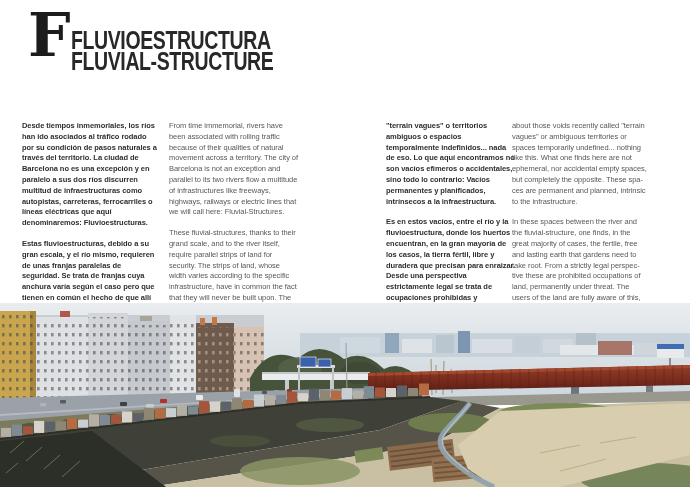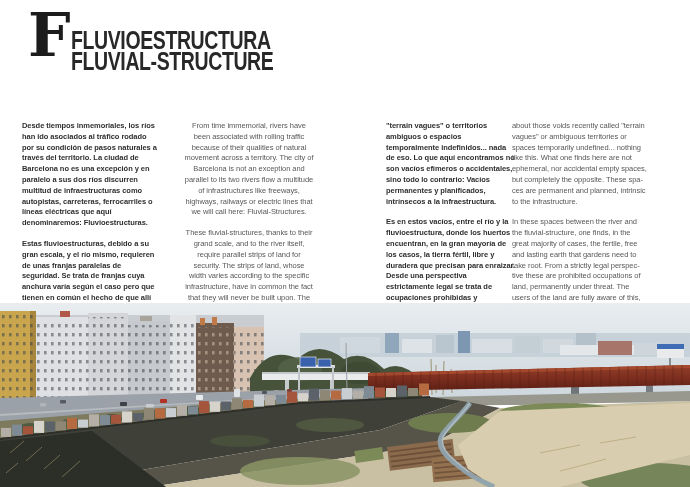--- a/index.html
+++ b/index.html
@@ -11,21 +11,21 @@
   .titles{position:absolute;left:71px;top:30px;}
   .title-line{display:block;white-space:nowrap;font-weight:700;font-size:25px;
               letter-spacing:-0.5px;line-height:21px;color:#282828;
               transform:scaleX(0.78);transform-origin:0 0;}
   
   .col{position:absolute;top:93px;font-size:7.5px;line-height:10.8px;letter-spacing:-0.05px;margin-top:28px;}
   .col p{margin:0 0 10px 0;}
   .col.es{font-weight:700;color:#2e2e2e;}
   .col.en{font-weight:400;color:#585858;}
   .col1{left:22px;width:136px;}
-  .col2{left:184px;width:130px;text-align:center;}
+  .col2{left:169px;width:130px;}
   .col3{left:386px;width:130px;}
   .col4{left:512px;width:136px;}
   
   .photo{position:absolute;left:0;top:303px;width:690px;height:184px;margin:0;overflow:hidden;}
   .photo svg{display:block;width:690px;height:184px;}
 </style>
 </head>
 <body>
 
 <div class="page">

